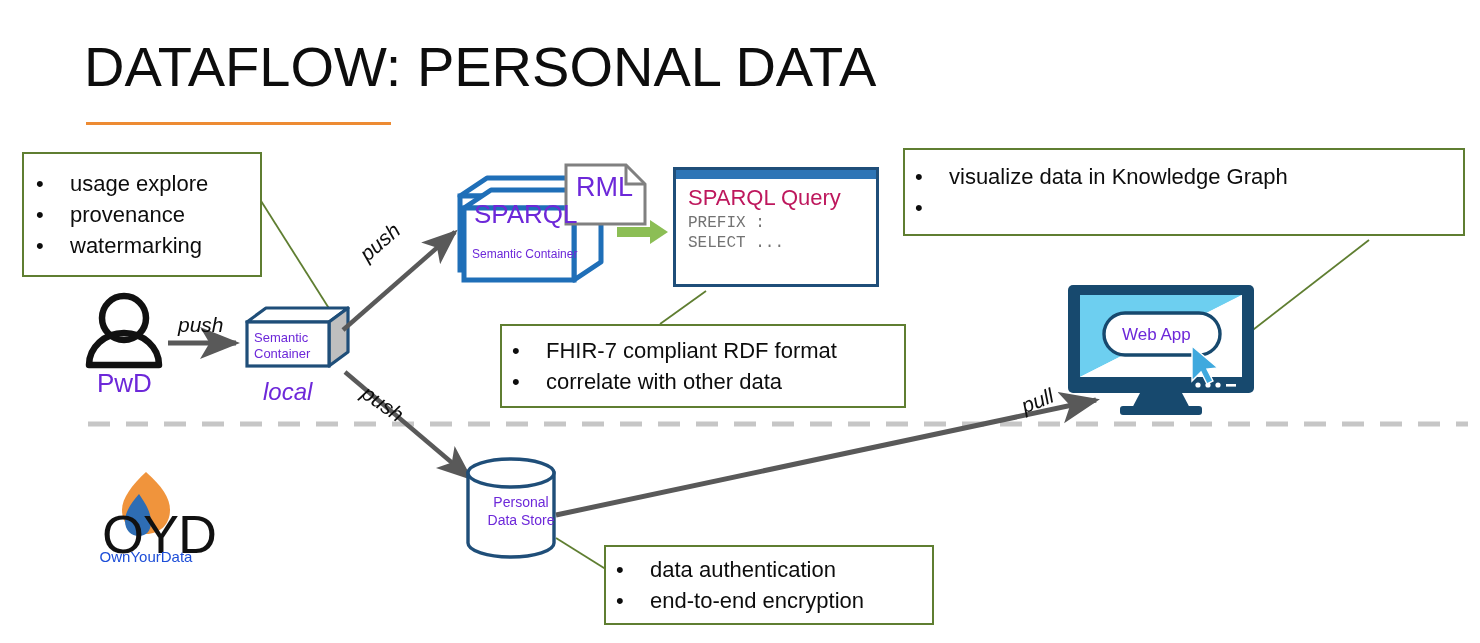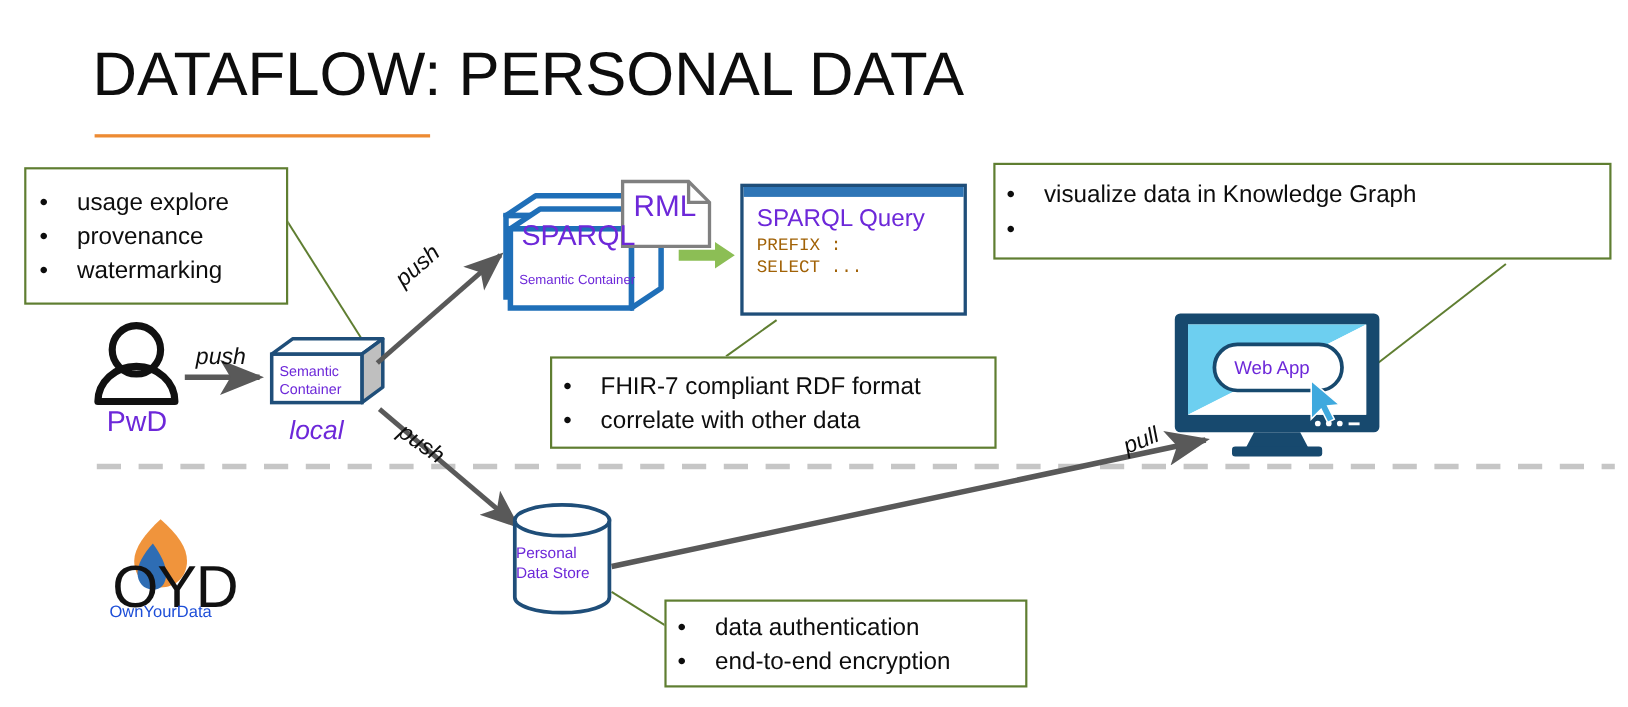--- a/index.html
+++ b/index.html
@@ -50,37 +50,37 @@
   #sparql-query{
     position:absolute;left:673px;top:167px;width:206px;height:120px;
     box-sizing:border-box;
     border:3px solid #1F4E79;
     background:#ffffff;
   }
   #sparql-query .qbar{
     height:9px;background:#2E75B6;margin:0;
   }
   #sparql-query .qtitle{
-    font-size:22px;color:#6d28d9;margin:6px 0 2px 12px;white-space:nowrap;
+    font-size:22px;color:#be185d;margin:6px 0 2px 12px;white-space:nowrap;
   }
   #sparql-query .qcode{
     font-family:"Liberation Mono", monospace;
-    font-size:16px;color:#a16207;line-height:1.25;
+    font-size:16px;color:#737373;line-height:1.25;
     margin-left:12px;white-space:pre;
   }
 
   
   .artlabel{position:absolute;white-space:nowrap;color:#6d28d9;}
   #lbl-sparql{left:474px;top:199px;font-size:26px;text-align:center;}
   #lbl-semcontainer-big{left:472px;top:247px;font-size:12px;}
   #lbl-rml{left:576px;top:172px;font-size:27px;}
   #lbl-pwd{left:97px;top:368px;font-size:26px;}
   #lbl-semcontainer-sm{left:254px;top:330px;font-size:13px;line-height:1.25;text-align:left;width:74px;}
   #lbl-local{left:263px;top:378px;font-size:24px;font-style:italic;}
-  #lbl-pds{left:469px;top:493px;font-size:14px;line-height:1.3;width:84px;}
+  #lbl-pds{left:469px;top:493px;font-size:14px;line-height:1.3;text-align:center;width:84px;padding-left:10px;}
   #lbl-webapp{left:1122px;top:325px;font-size:17px;}
 
   
   .flowlabel{position:absolute;font-style:italic;font-size:21px;color:#0d0d0d;white-space:nowrap;}
   #lbl-push1{left:178px;top:313px;}
   #lbl-push2{left:355px;top:248px;transform:rotate(-41deg);transform-origin:left top;}
   #lbl-push3{left:371px;top:381px;transform:rotate(35deg);transform-origin:left top;}
   #lbl-pull{left:1018px;top:396px;transform:rotate(-22deg);transform-origin:left top;}
   #oyd-word{
     position:absolute;left:76px;top:507px;width:140px;

